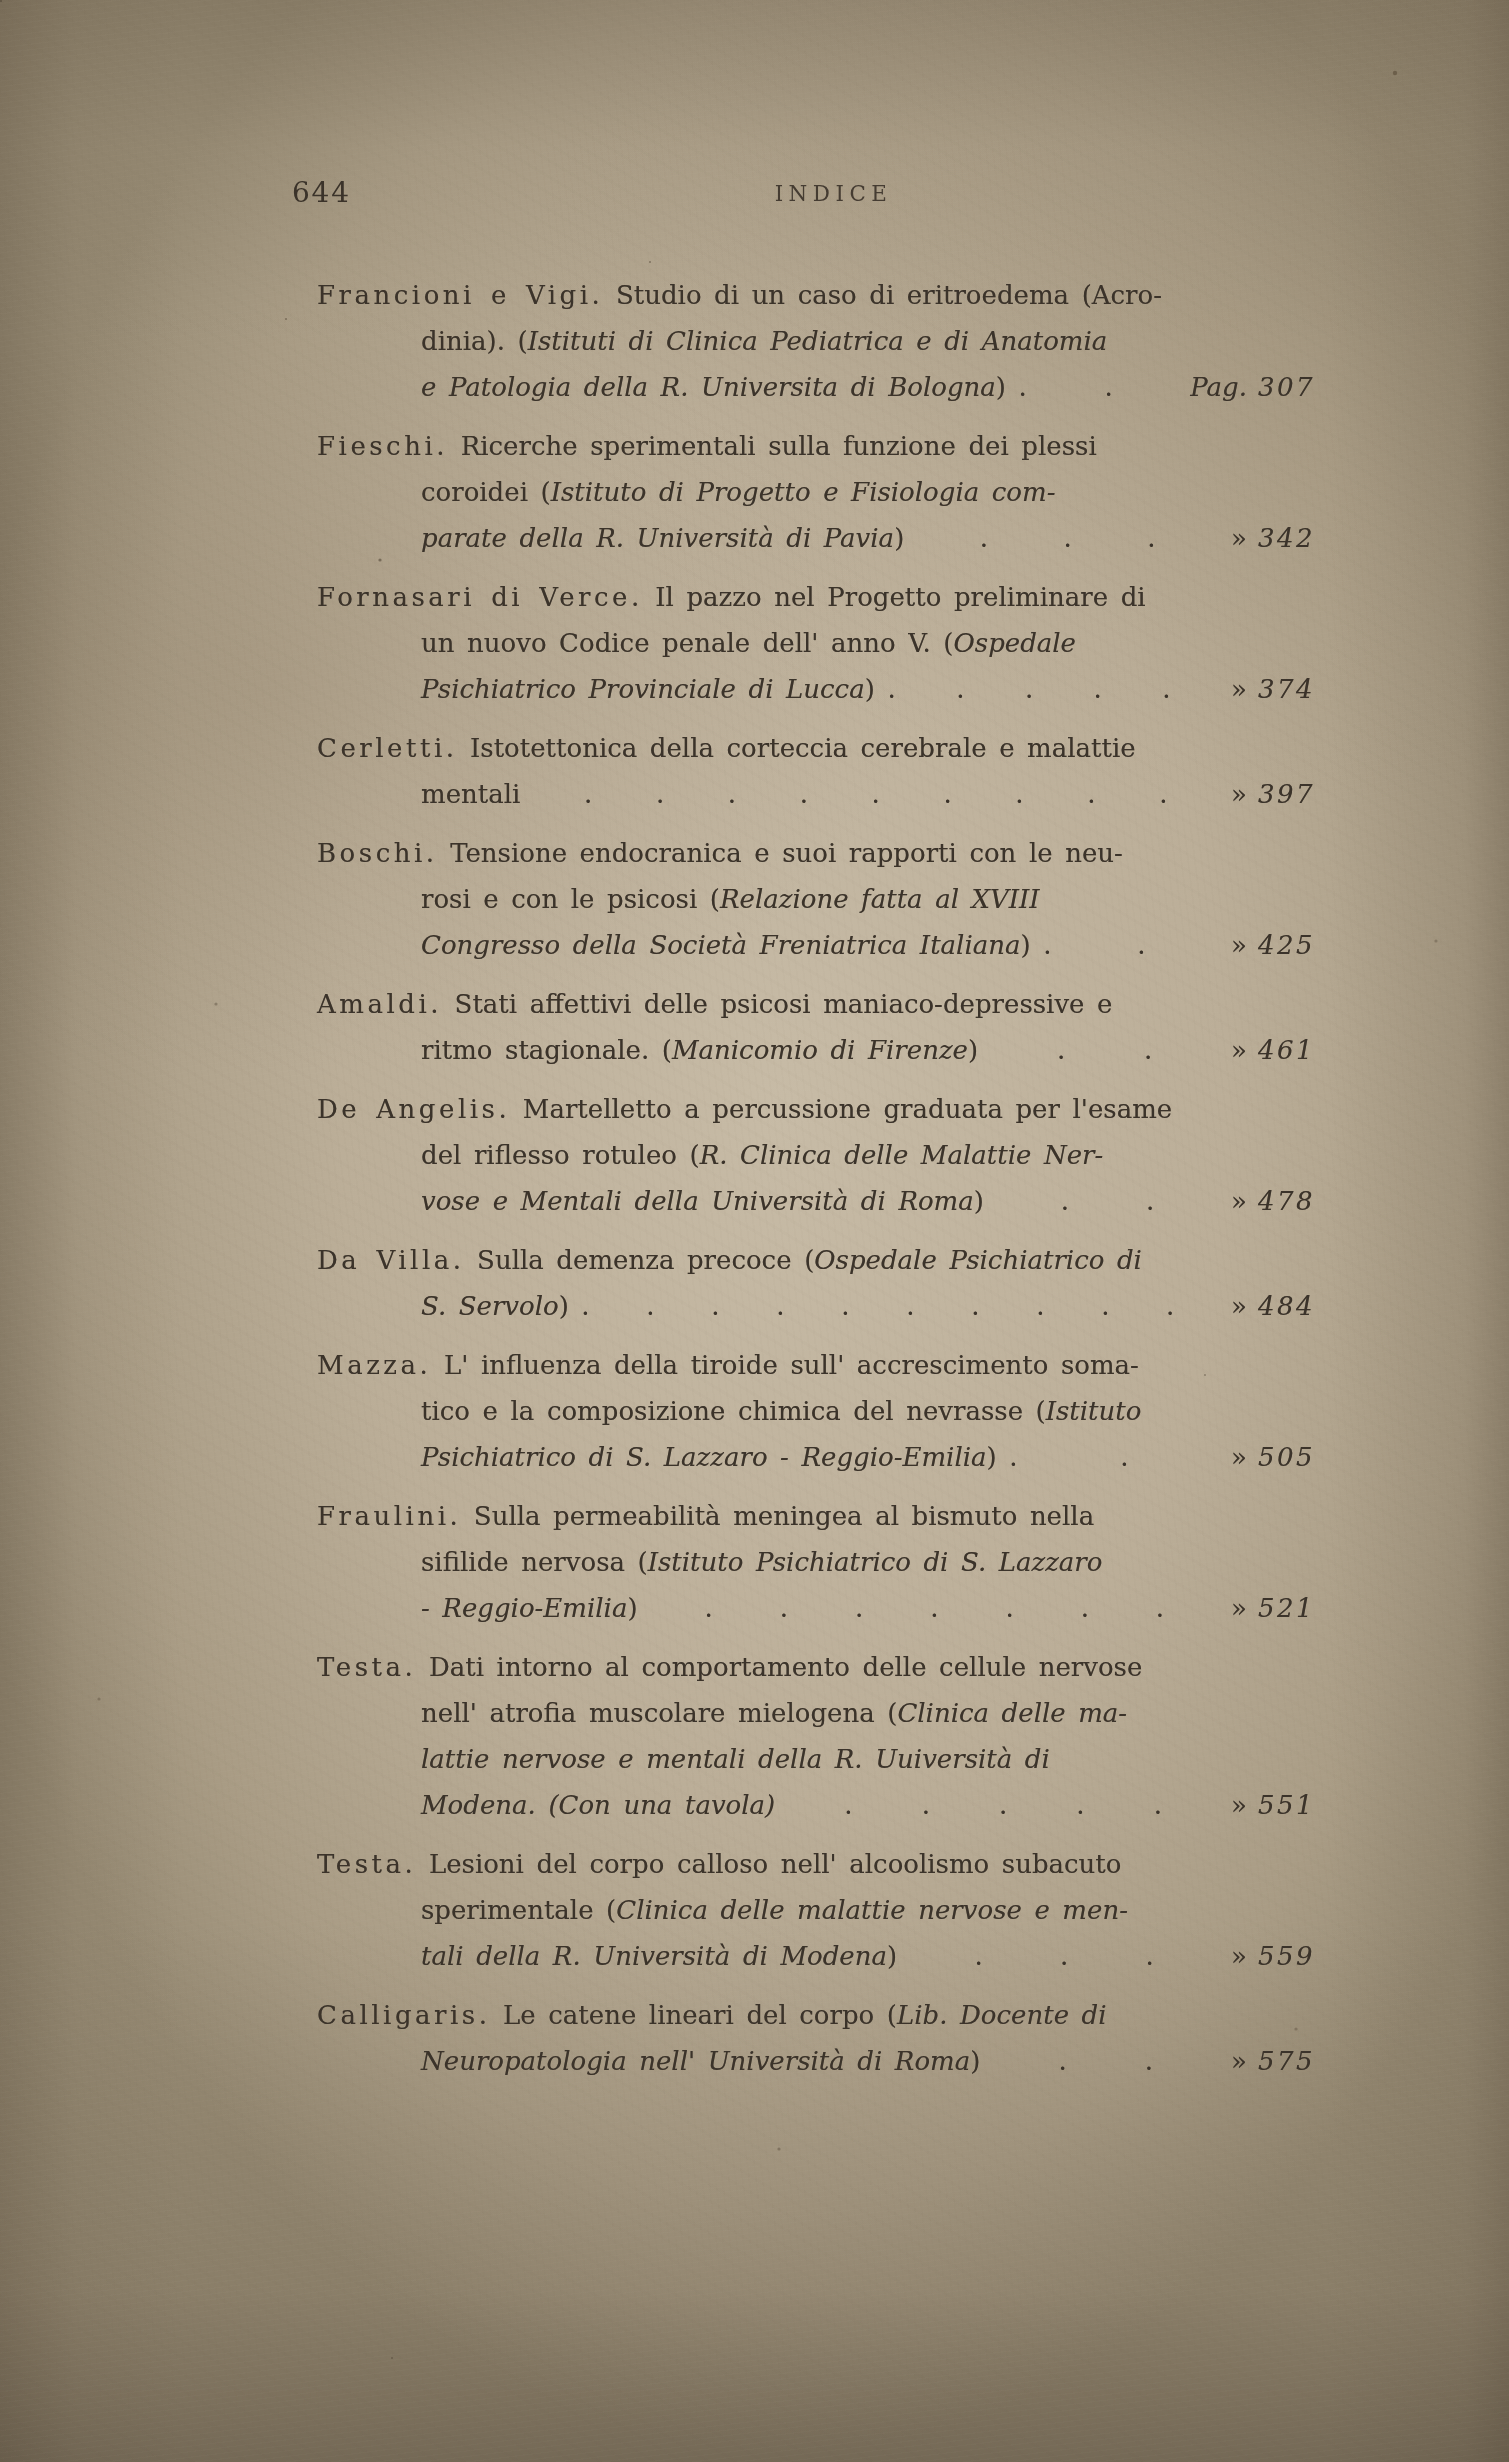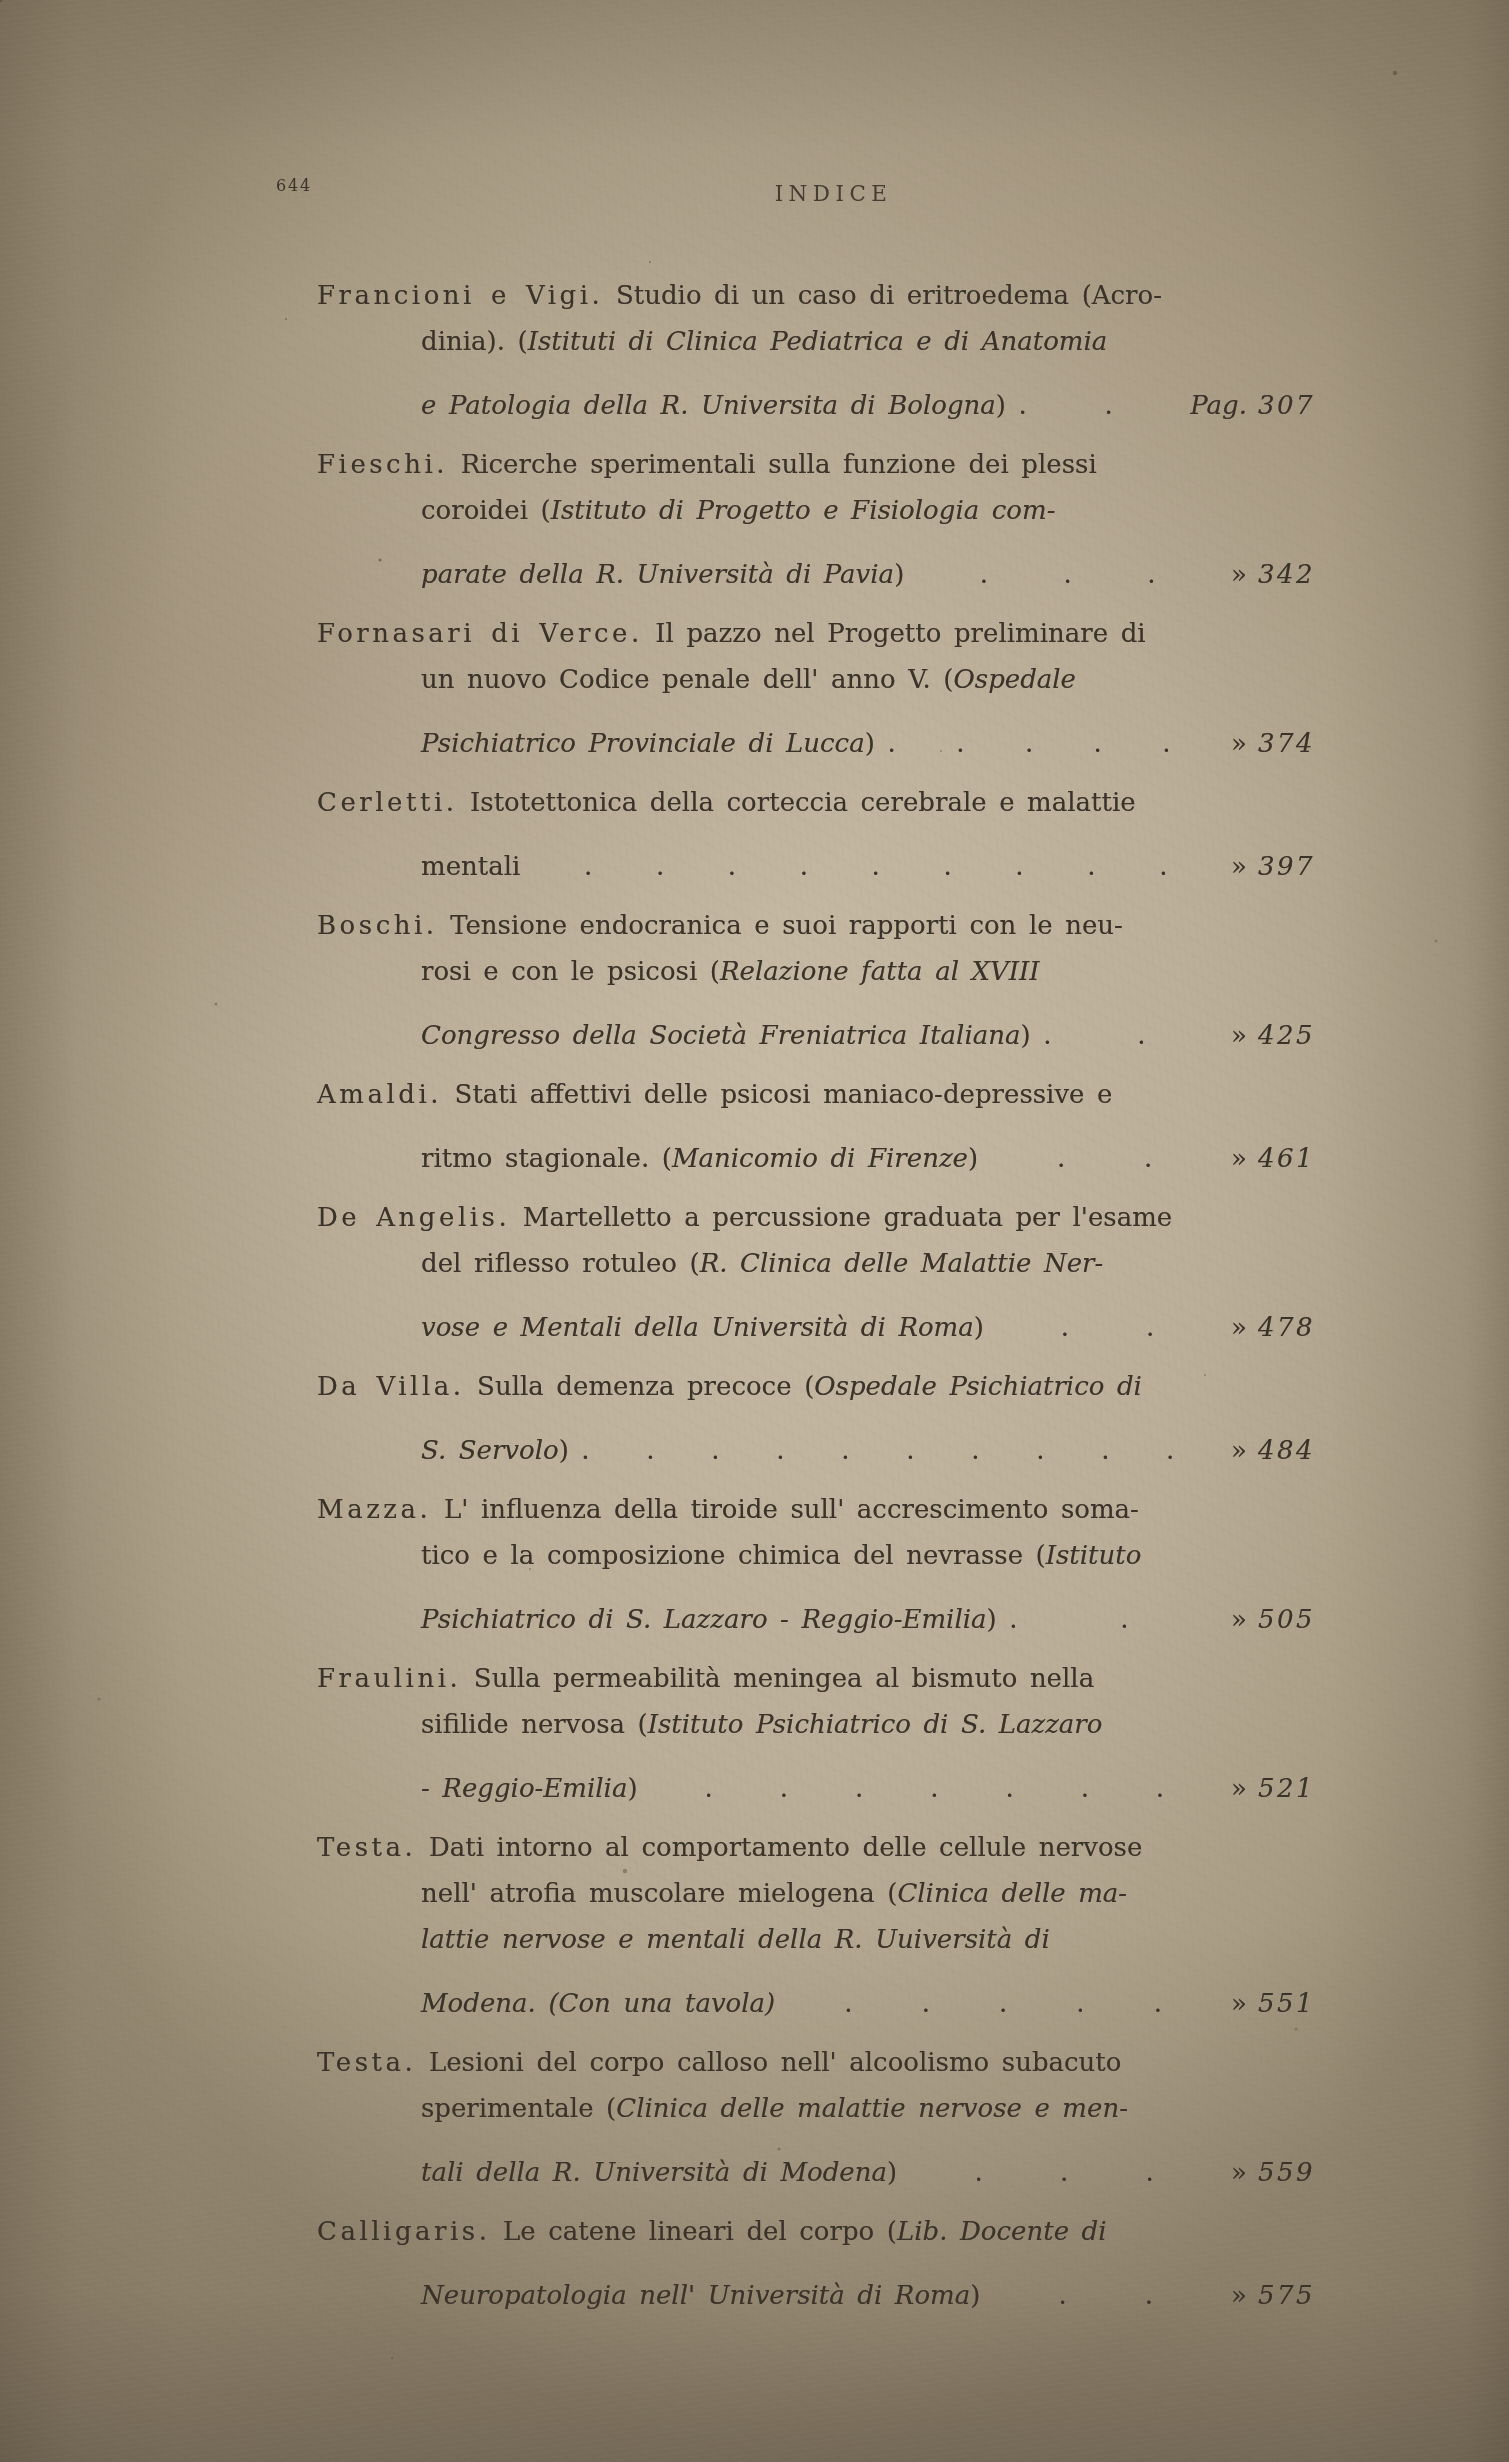--- a/index.html
+++ b/index.html
@@ -38,34 +38,34 @@
       624px 1870px 0 1.2px rgba(96,70,40,.45),
       778px 2148px 0 0.6px rgba(66,54,40,.35),
       391px 2357px 0 0 rgba(66,54,40,.4),
       1295px 2028px 0 0.6px rgba(66,54,40,.3),
       98px 1698px 0 0.6px rgba(66,54,40,.3),
       1435px 940px 0 0.6px rgba(66,54,40,.3),
       529px 1568px 0 0 rgba(66,54,40,.4),
       285px 318px 0 0 rgba(66,54,40,.45);
   }
   .content{position:absolute;left:276px;top:176px;width:1111px;color:#3b332a;}
-  .folio{position:absolute;left:0;top:0;font-size:16px;letter-spacing:1.8px;}
+  .folio{position:absolute;left:16px;top:0;font-size:28px;letter-spacing:1.8px;}
   .running-title{position:absolute;left:4px;right:0;top:4.9px;text-align:center;font-size:21.4px;letter-spacing:5.5px;color:#453c32;}
   .entries{position:absolute;left:0;top:96px;width:1111px;}
   .entry{margin-bottom:13px;}
   .line{font-size:26px;line-height:46px;word-spacing:4.3px;white-space:nowrap;
     text-shadow:0 0 0.6px rgba(59,51,42,0.45);}
   .line.indent{padding-left:145px;}
   .line.leader{display:flex;align-items:baseline;}
   .ltext{white-space:nowrap;}
   .author{letter-spacing:.135em;margin-left:41px;}
   .it{font-style:italic;}
   .dots{flex:1;display:flex;justify-content:space-evenly;min-width:24.4px;}
   .dots span{display:inline-block;}
-  .ref{margin-right:11px;margin-top:18px;}
+  .ref{margin-right:11px;}
   .pnum{min-width:129px;text-align:left;letter-spacing:2.4px;font-style:italic;}
 </style>
 </head>
 <body>
 
 <div class="paper"></div>
 <div class="grain"></div>
 <div class="specks"></div>
 
 <div class="content">

